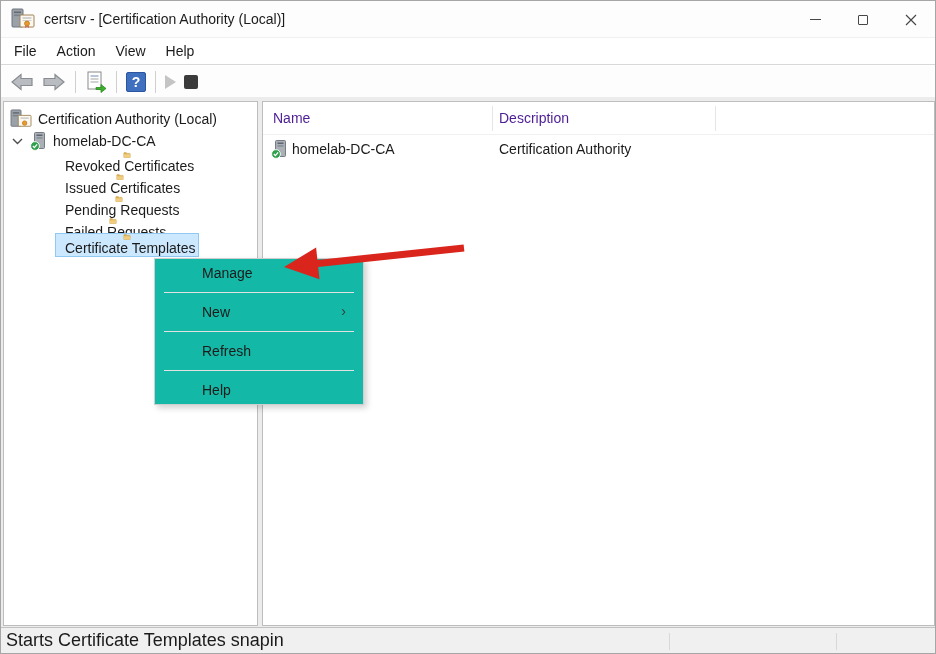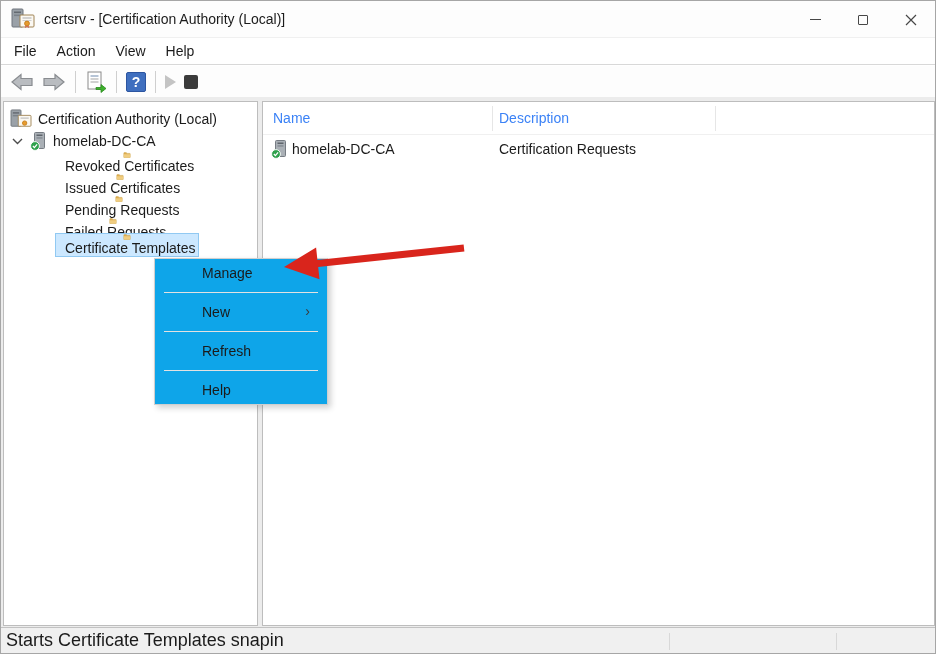--- a/index.html
+++ b/index.html
@@ -37,29 +37,29 @@
   .list-pane { left:261px; top:100px; width:673px; height:525px; }
   .pane-divider { position:absolute; left:257px; top:100px; width:4px; height:525px; }
   
   .tree-row { position:absolute; height:22px; display:flex; align-items:center; font-size:14px; white-space:nowrap; }
   .tree-row .lbl { margin-left:6px; }
   .chev { position:absolute; left:8px; top:8px; }
   .folder-row { left:52px; padding:0 3px;flex-direction:column; }
   .folder-row.selected { background:#cce8ff; outline:1px solid #91c9f2; }
   
   .list-header { position:absolute; top:0; left:0; right:0; height:33px; }
-  .hdr-label { position:absolute; top:8px; font-size:14px; color:#3b82f6; }
+  .hdr-label { position:absolute; top:8px; font-size:14px; color:#4c1d95; }
   .hdr-sep { position:absolute; top:4px; width:1px; height:25px; background:#e6e6e6; }
   .hdr-underline { position:absolute; top:32px; left:0; right:0; height:1px; background:#f0f0f0; }
   .list-row { position:absolute; top:36px; left:0; right:0; height:24px; font-size:14px; }
   .list-row .cell-name { position:absolute; left:29px; top:3px; }
   .list-row .cell-desc { position:absolute; left:236px; top:3px; }
   .list-row .row-icon { position:absolute; left:8px; top:2px; }
   
-  .ctx-menu { position:absolute; left:153px; top:257px; width:174px; background:#0ea5e9; border:1px solid #cfcfcf; padding:2px 0; box-shadow:3px 3px 6px rgba(0,0,0,0.18); z-index:5; }
+  .ctx-menu { position:absolute; left:153px; top:257px; width:210px; background:#14b8a6; border:1px solid #cfcfcf; padding:2px 0; box-shadow:3px 3px 6px rgba(0,0,0,0.18); z-index:5; }
   .cm-item { position:relative; height:24px; display:flex; align-items:center; padding-left:47px; font-size:14px; }
   .cm-sep { height:1px; background:#e2e2e2; margin:7px 9px; }
   .cm-chevron { position:absolute; right:17px; top:3px; font-size:14px; color:#3a3a3a; }
   
   .anno-arrow { position:absolute; left:275px; top:238px; width:200px; height:46px; z-index:9; pointer-events:none; }
   
   .statusbar { position:absolute; left:0; right:0; bottom:0; height:26px; background:#f0f0f0; border-top:1px solid #c2c2c2; display:flex; align-items:center; padding-left:5px; font-size:18px; }
   .sb-sep { position:absolute; top:5px; width:1px; height:17px; background:#d8d8d8; }
 </style>
 </head>
@@ -219,21 +219,21 @@
   </div>
   <div class="list-row">
     <svg class="row-icon" width="17" height="19" viewBox="0 0 17 19">
       <rect x="4.5" y="0.5" width="10" height="16" rx="1" fill="#aab0b6" stroke="#767c83"></rect>
       <rect x="6.5" y="2.5" width="6" height="1.5" fill="#5f656c"></rect>
       <rect x="6.5" y="5.2" width="6" height="1.5" fill="#868d94"></rect>
       <circle cx="5" cy="14" r="4.4" fill="#2fa14c" stroke="#ffffff" stroke-width="0.9"></circle>
       <path d="M2.9 14 L4.4 15.6 L7.1 12.4" stroke="#ffffff" stroke-width="1.3" fill="none"></path>
     </svg>
     <span class="cell-name">homelab-DC-CA</span>
-    <span class="cell-desc">Certification Requests</span>
+    <span class="cell-desc">Certification Authority</span>
   </div>
 </div>
 
 <div class="ctx-menu">
   <div class="cm-item">
     <span>Manage</span>
   </div>
   <div class="cm-sep"></div>
   <div class="cm-item">
     <span>New</span>

